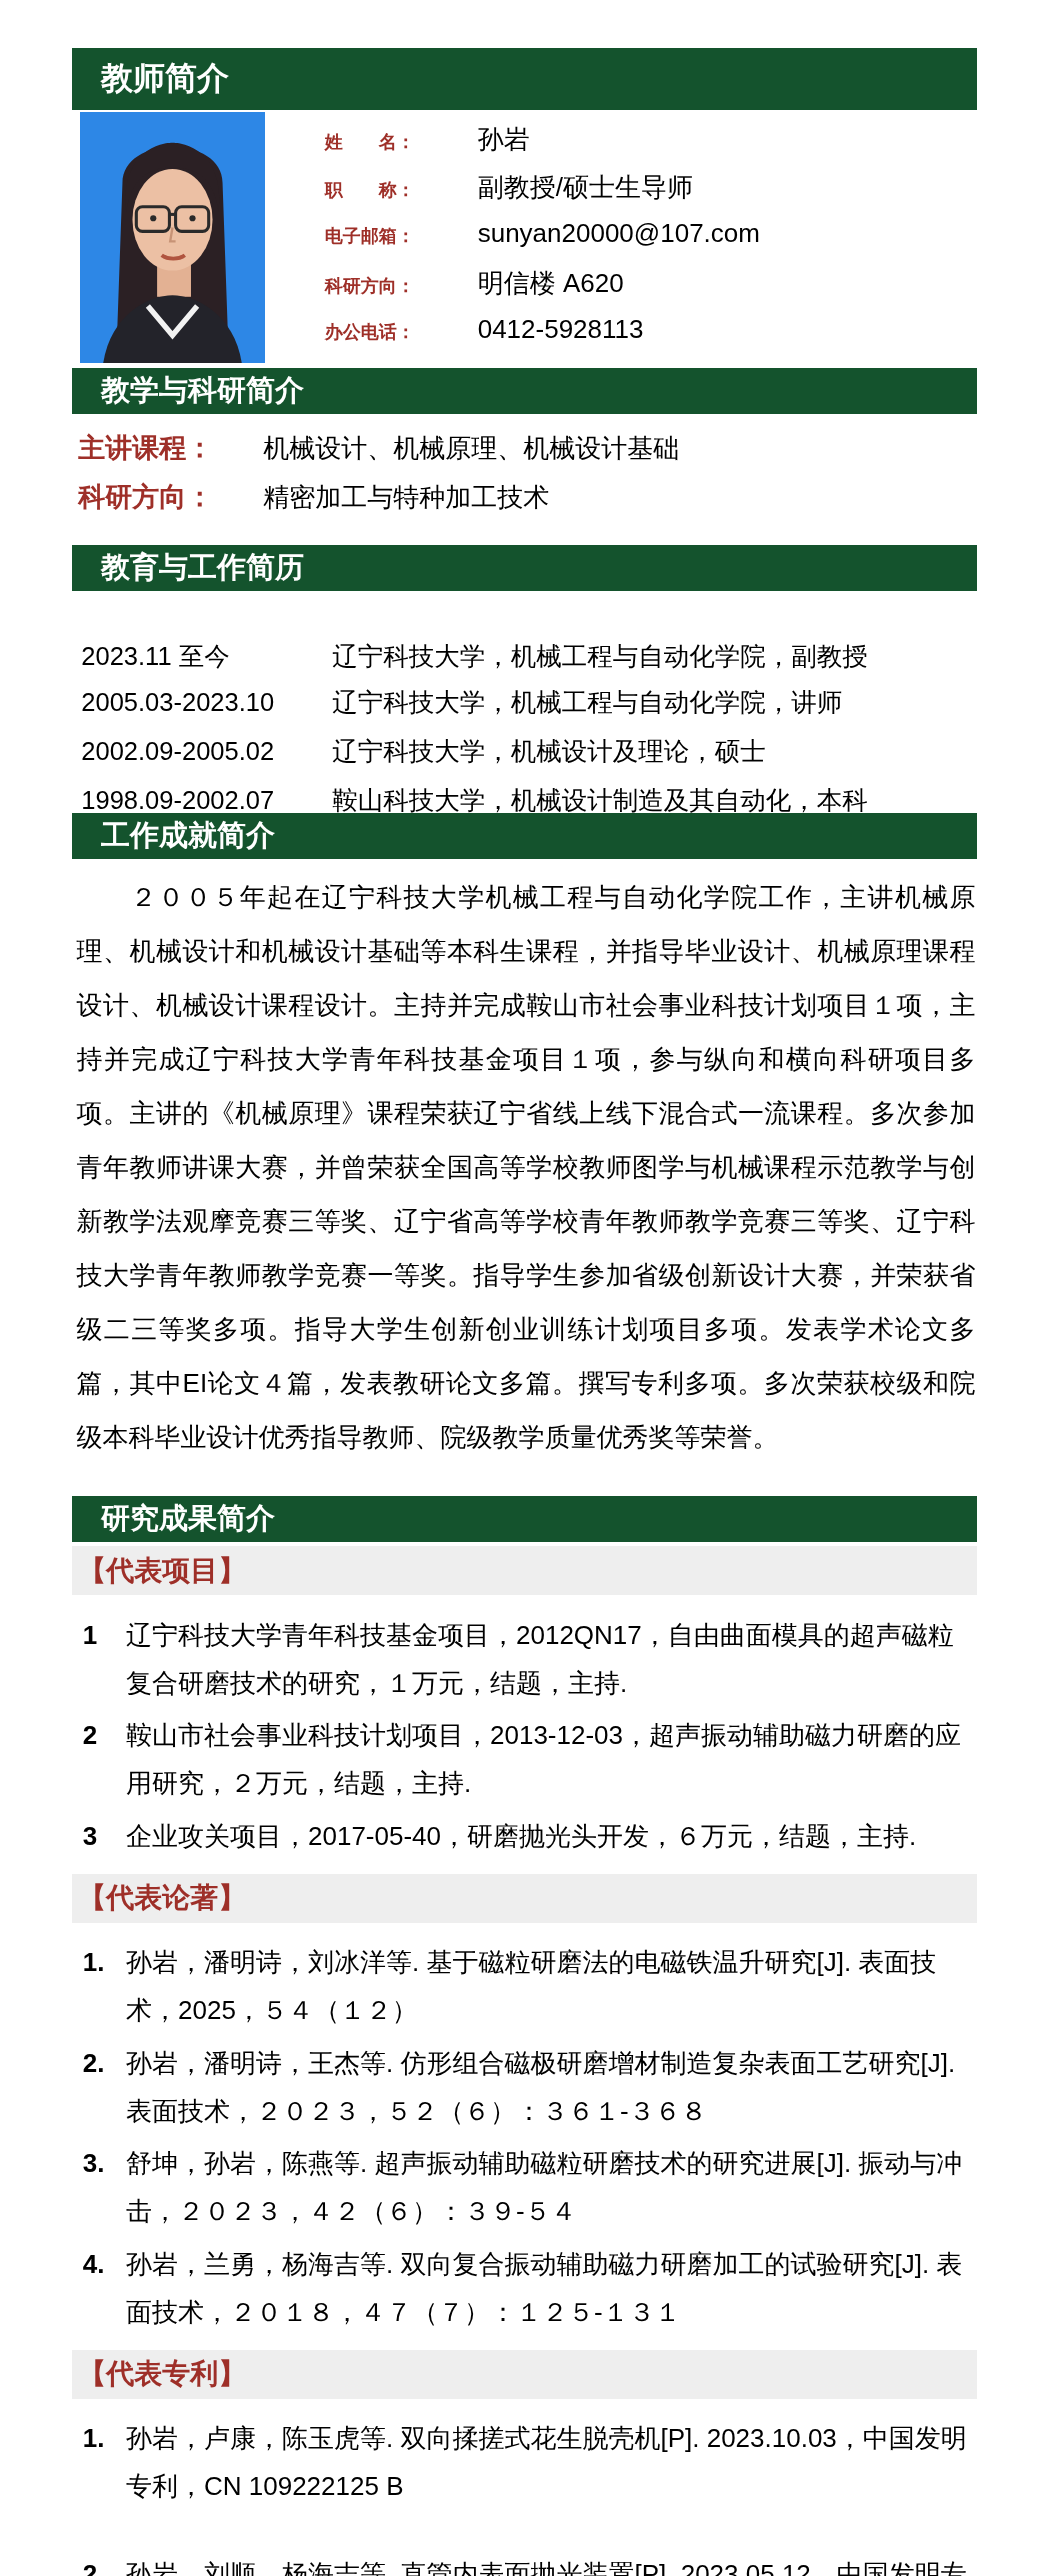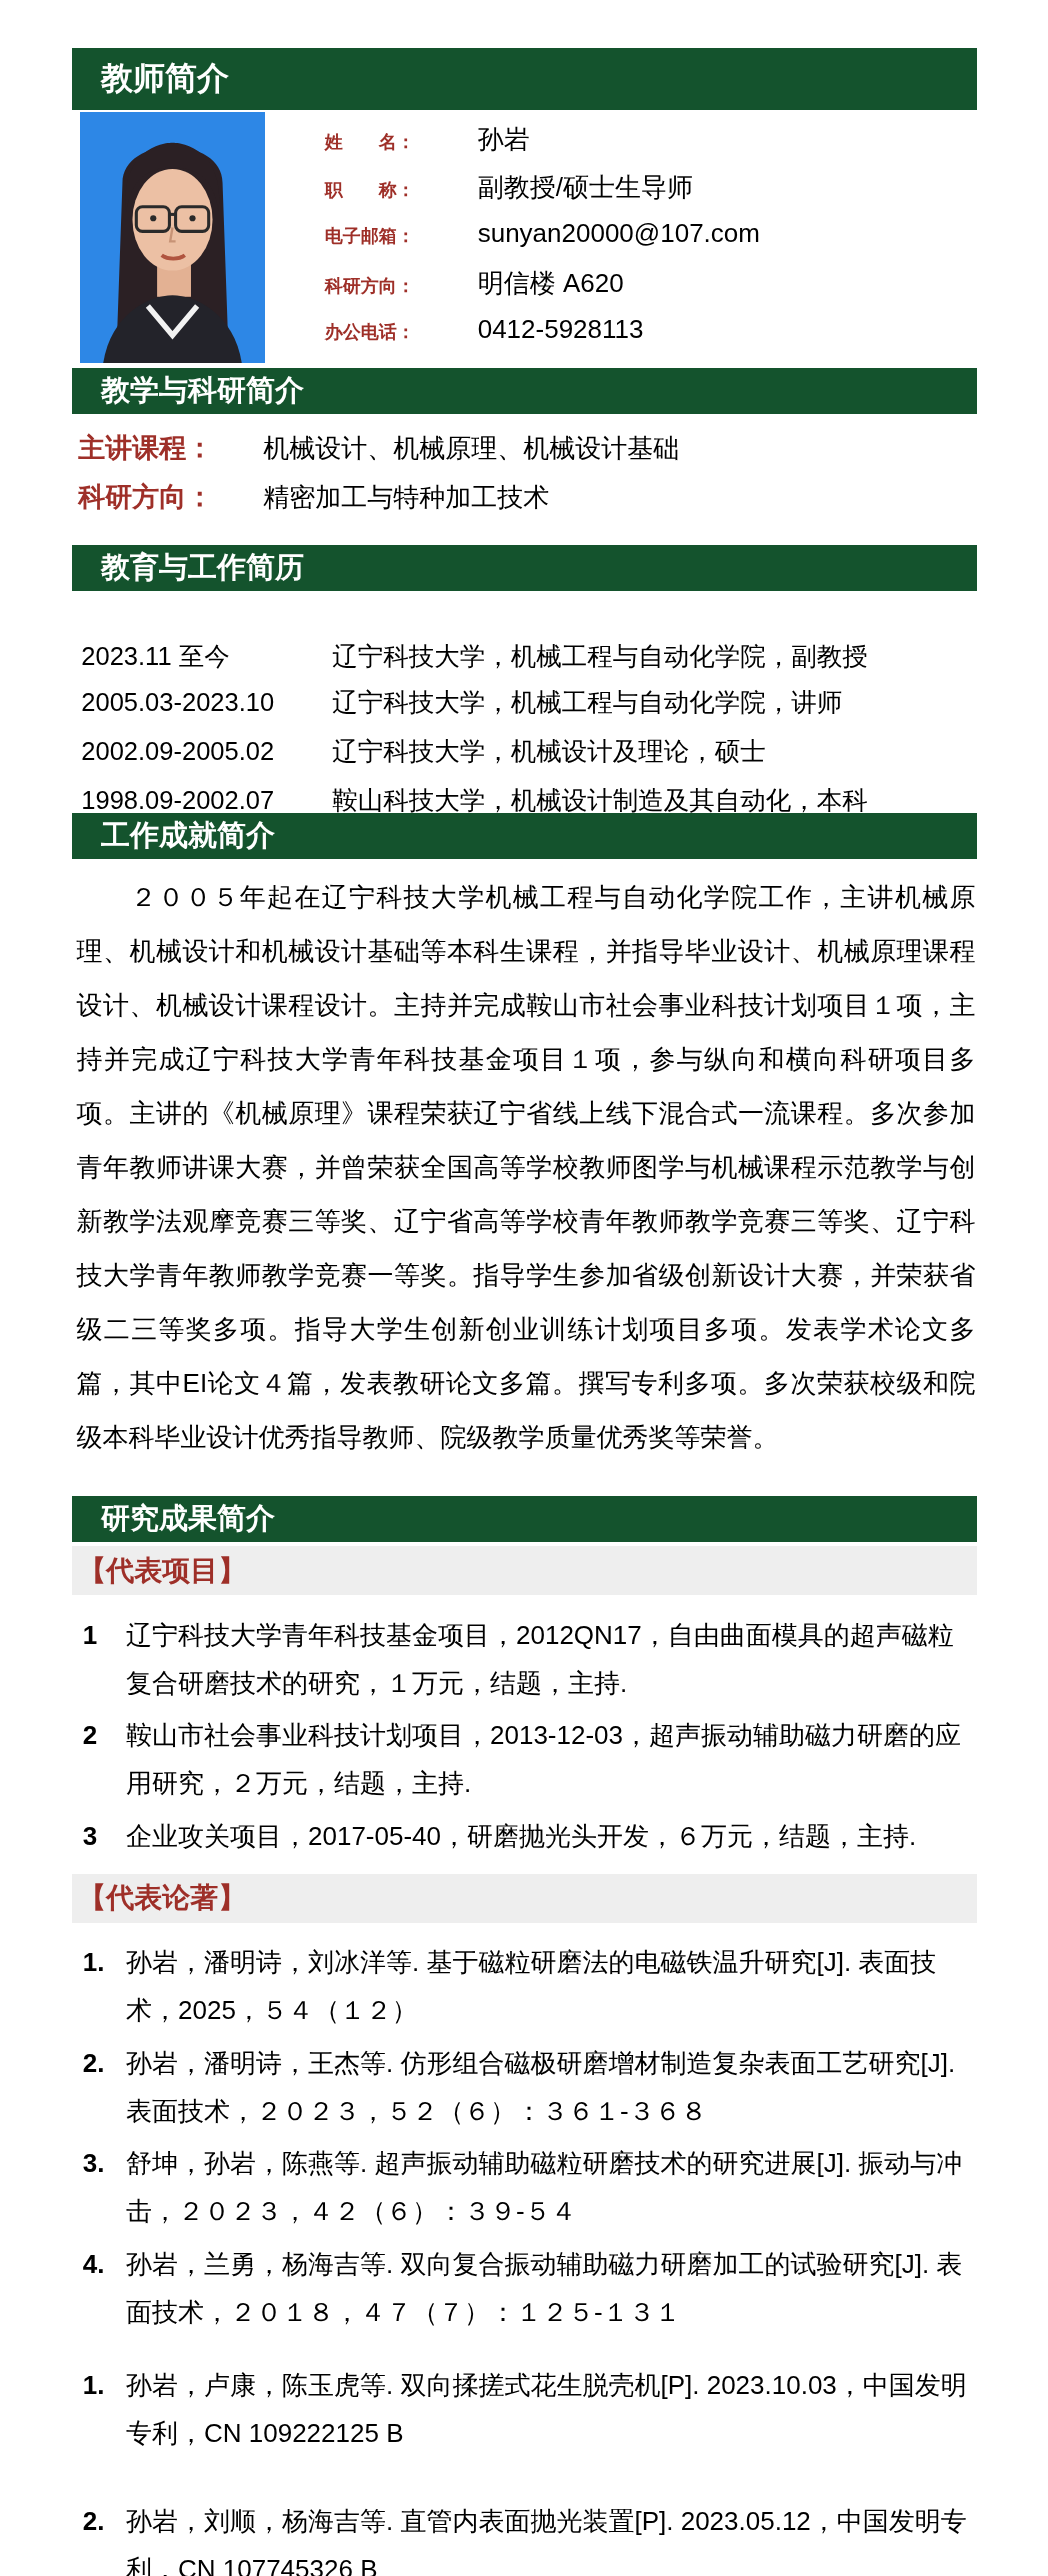--- a/index.html
+++ b/index.html
@@ -183,20 +183,23 @@
     <div class="item">
       <span class="num">3.</span>
       <span>舒坤，孙岩，陈燕等. 超声振动辅助磁粒研磨技术的研究进展[J]. 振动与冲击，２０２３，４２（６）：３９-５４</span>
     </div>
     <div class="item">
       <span class="num">4.</span>
       <span>孙岩，兰勇，杨海吉等. 双向复合振动辅助磁力研磨加工的试验研究[J]. 表面技术，２０１８，４７（７）：１２５-１３１</span>
     </div>
   </div>
 
+  <div class="band">
+    <span>【代表专利】</span>
+  </div>
   <div class="list patents">
     <div class="item">
       <span class="num">1.</span>
       <span>孙岩，卢康，陈玉虎等. 双向揉搓式花生脱壳机[P]. 2023.10.03，中国发明专利，CN 109222125 B</span>
     </div>
     <div class="item">
       <span class="num">2.</span>
       <span>孙岩，刘顺，杨海吉等. 直管内表面抛光装置[P]. 2023.05.12，中国发明专利，CN 107745326 B</span>
     </div>
   </div>

